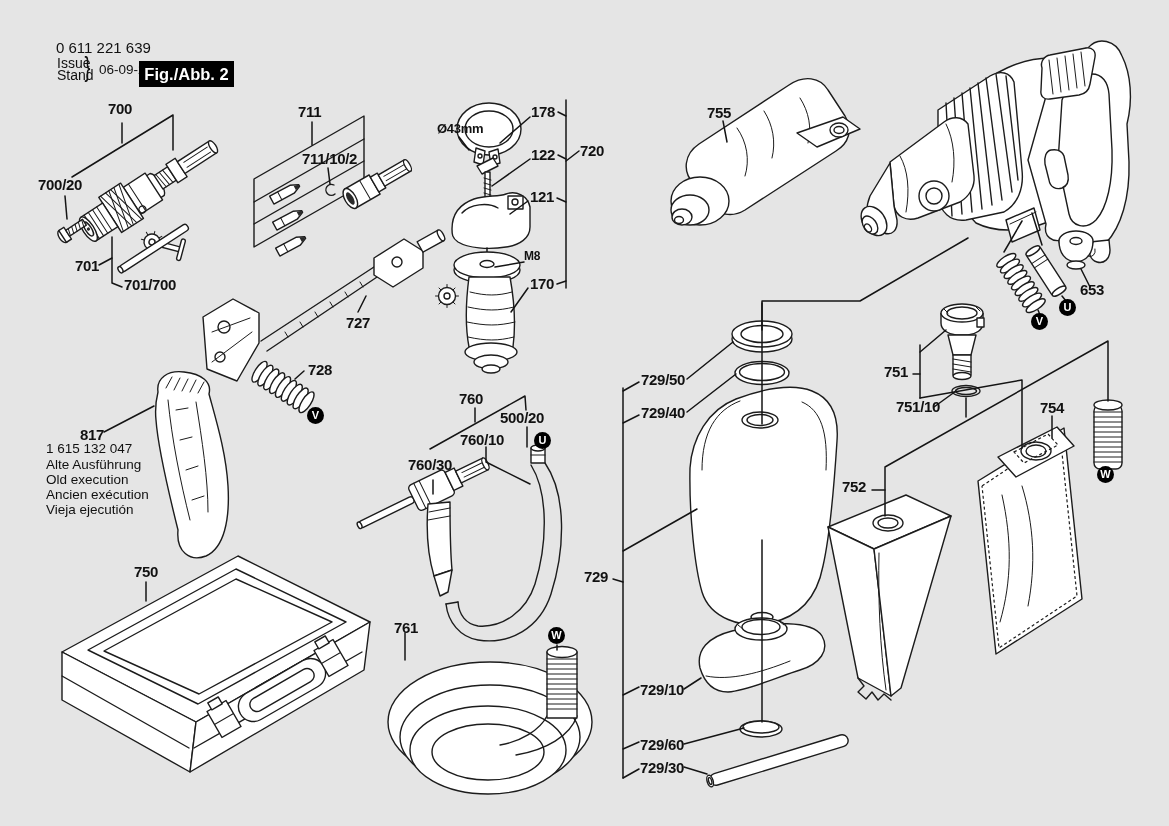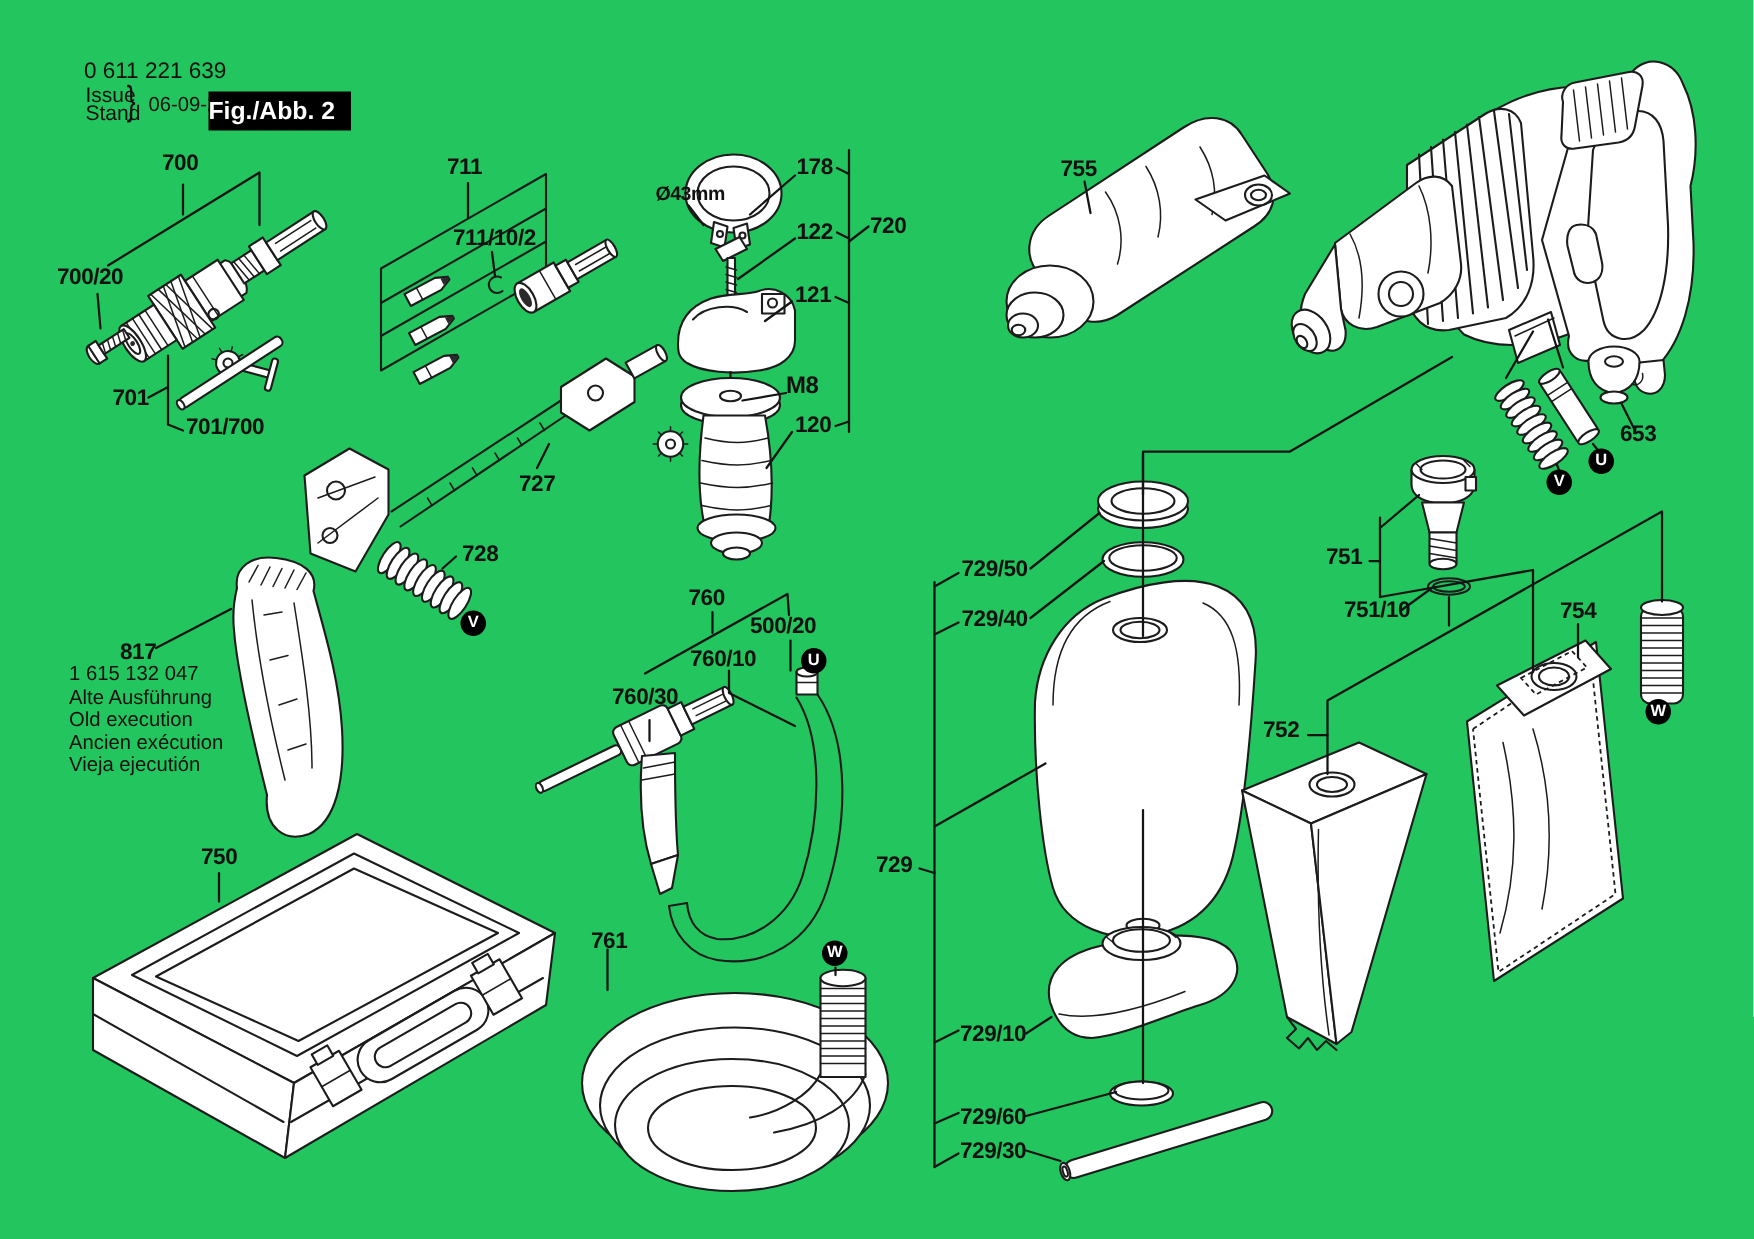--- a/index.html
+++ b/index.html
@@ -1,34 +1,34 @@
 <!DOCTYPE html>
 <html><head>
 <meta charset="utf-8">
 <style>
   html,body{margin:0;padding:0;background:#fff}
-  #stage{position:relative;width:1169px;height:826px;background:#22c55e;overflow:hidden;
+  #stage{position:relative;width:1169px;height:826px;background:#e5e5e5;overflow:hidden;
          font-family:"Liberation Sans",sans-serif;color:#111}
   svg{position:absolute;left:0;top:0}
   .s{stroke:#1c1c1c;stroke-width:1.4;fill:none;stroke-linecap:round;stroke-linejoin:round}
   .f{stroke:#1c1c1c;stroke-width:1.4;fill:#ffffff;stroke-linejoin:round}
   .t{stroke:#1c1c1c;stroke-width:1;fill:none;stroke-linecap:round}
   .d{fill:#2a2a2a;stroke:none}
   .ld{stroke:#141414;stroke-width:1.5;fill:none;stroke-linecap:round;stroke-linejoin:round}
   .dash{stroke:#1c1c1c;stroke-width:1.2;fill:none;stroke-dasharray:3,2.5}
   .lbl{position:absolute;font-weight:bold;font-size:15px;white-space:nowrap;letter-spacing:-.3px}
-  .s13{font-size:13px}.s14{font-size:16px}
+  .s13{font-size:13px}.s14{font-size:12px}
   .badge{position:absolute;width:17px;height:17px;background:#000;color:#fff;border-radius:50%;
          font-size:11px;font-weight:bold;text-align:center;line-height:17px}
   .hdr-pn{position:absolute;left:56px;top:39px;font-size:15px}
   .hdr-issue{position:absolute;left:57px;top:57px;font-size:14px;line-height:12px}
   .hdr-brace{position:absolute;left:83px;top:52px;font-size:27px;font-weight:400;transform:scaleX(.65)}
   .hdr-date{position:absolute;left:99px;top:62px;font-size:13.5px}
   .figbox{position:absolute;left:139px;top:61px;width:95px;height:26px;background:#000;color:#fff;
-          font-weight:bold;font-size:16.5px;text-align:left;line-height:26px}
+          font-weight:bold;font-size:16.5px;text-align:center;line-height:26px}
   .note817{position:absolute;font-weight:normal;font-size:13.5px;line-height:15px;white-space:nowrap}
   .footer{position:absolute;left:1002px;top:736px;font-size:12px;line-height:14.5px;color:#333;white-space:nowrap}
 </style>
 </head>
 <body>
 
 <div id="stage">
 
 <svg width="1169" height="826" viewBox="0 0 1169 826">
 
@@ -538,21 +538,21 @@
 <div class="lbl" style="left:75px;top:257px">701</div>
 <div class="lbl" style="left:124px;top:276px">701/700</div>
 <div class="lbl" style="left:298px;top:103px">711</div>
 <div class="lbl" style="left:302px;top:150px">711/10/2</div>
 <div class="lbl" style="left:531px;top:103px">178</div>
 <div class="lbl s13" style="left:437px;top:121px">Ø43mm</div>
 <div class="lbl" style="left:531px;top:146px">122</div>
 <div class="lbl" style="left:580px;top:142px">720</div>
 <div class="lbl" style="left:530px;top:188px">121</div>
 <div class="lbl s14" style="left:524px;top:249px">M8</div>
-<div class="lbl" style="left:530px;top:275px">120</div>
+<div class="lbl" style="left:530px;top:275px">170</div>
 <div class="lbl" style="left:346px;top:314px">727</div>
 <div class="lbl" style="left:308px;top:361px">728</div>
 <div class="lbl" style="left:134px;top:563px">750</div>
 <div class="lbl" style="left:459px;top:390px">760</div>
 <div class="lbl" style="left:500px;top:409px">500/20</div>
 <div class="lbl" style="left:460px;top:431px">760/10</div>
 <div class="lbl" style="left:408px;top:456px">760/30</div>
 <div class="lbl" style="left:394px;top:619px">761</div>
 <div class="lbl" style="left:707px;top:104px">755</div>
 <div class="lbl" style="left:1080px;top:281px">653</div>

